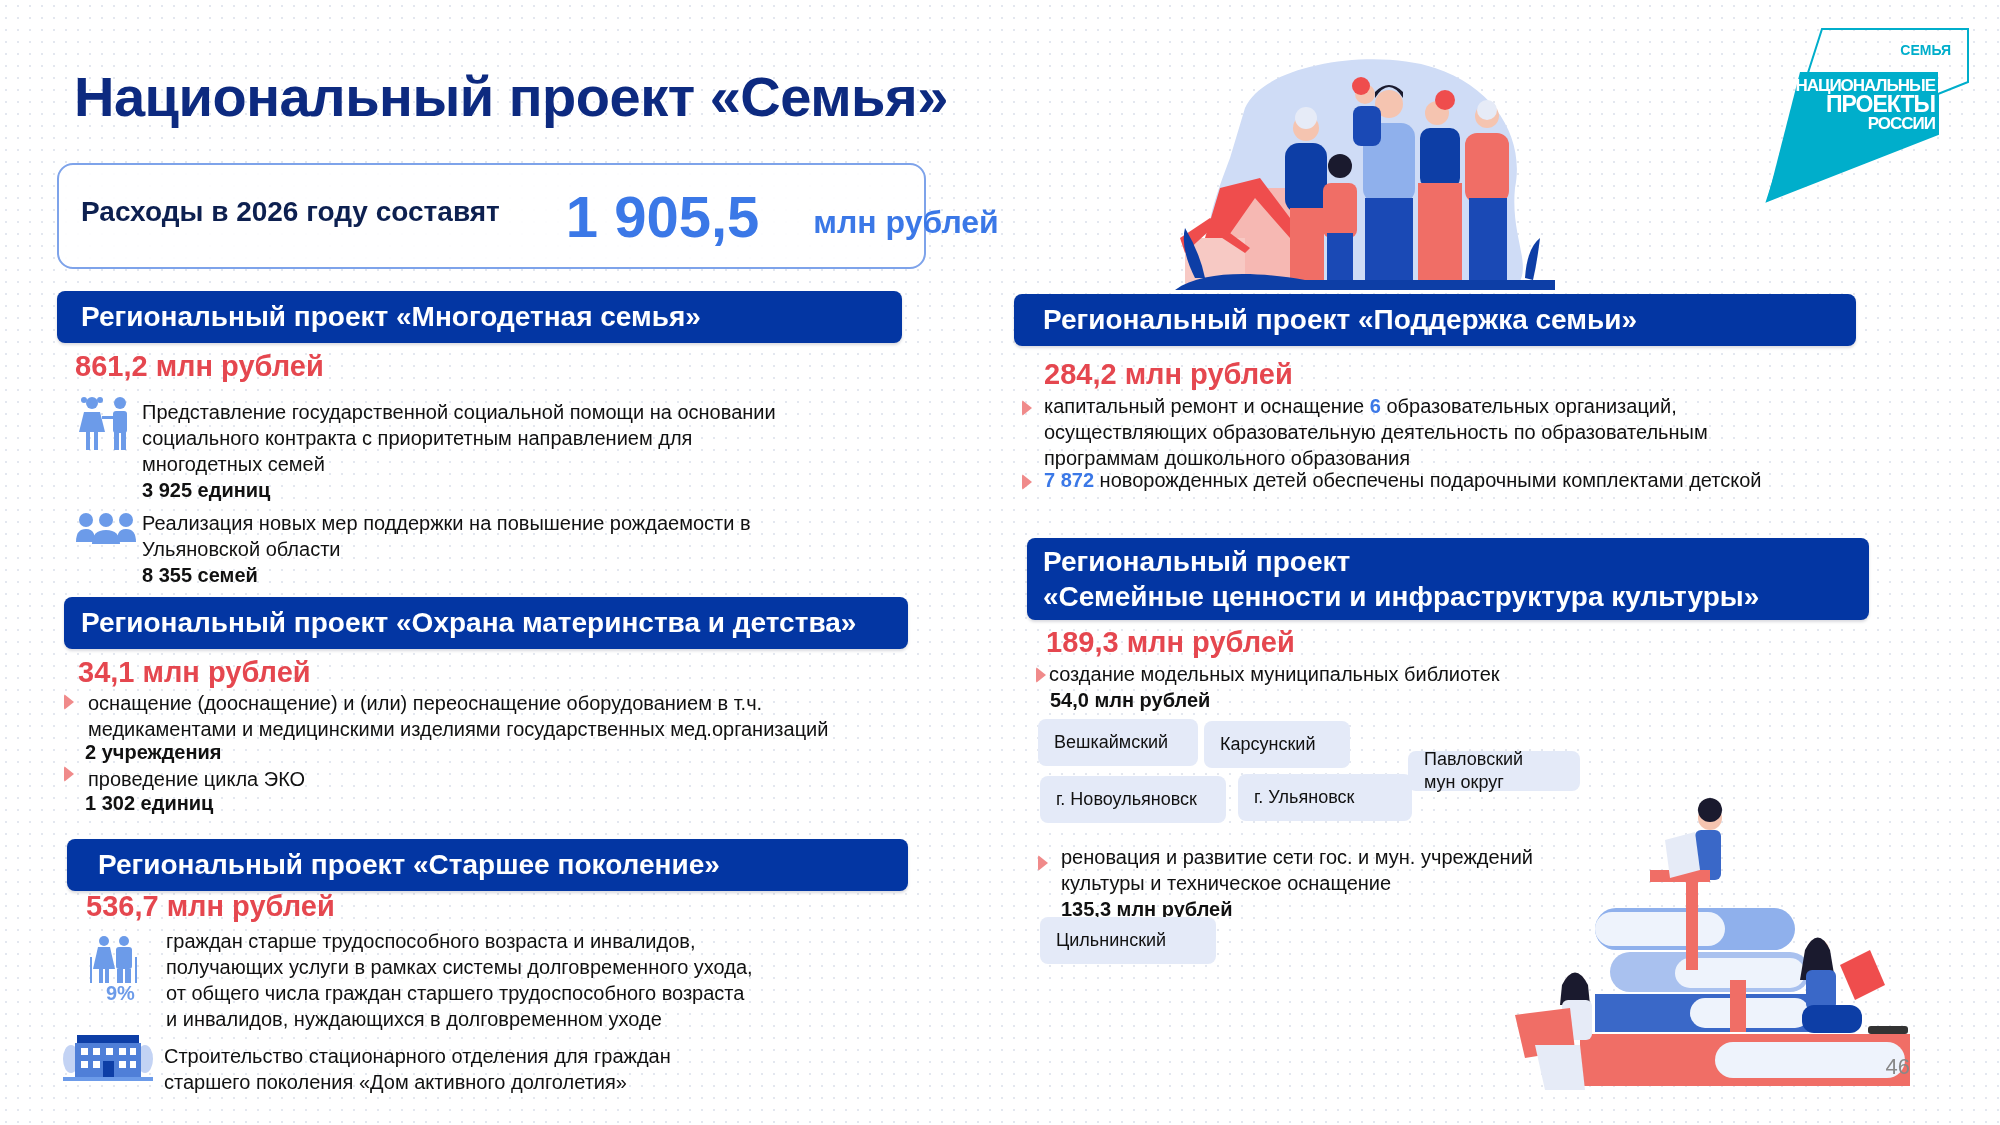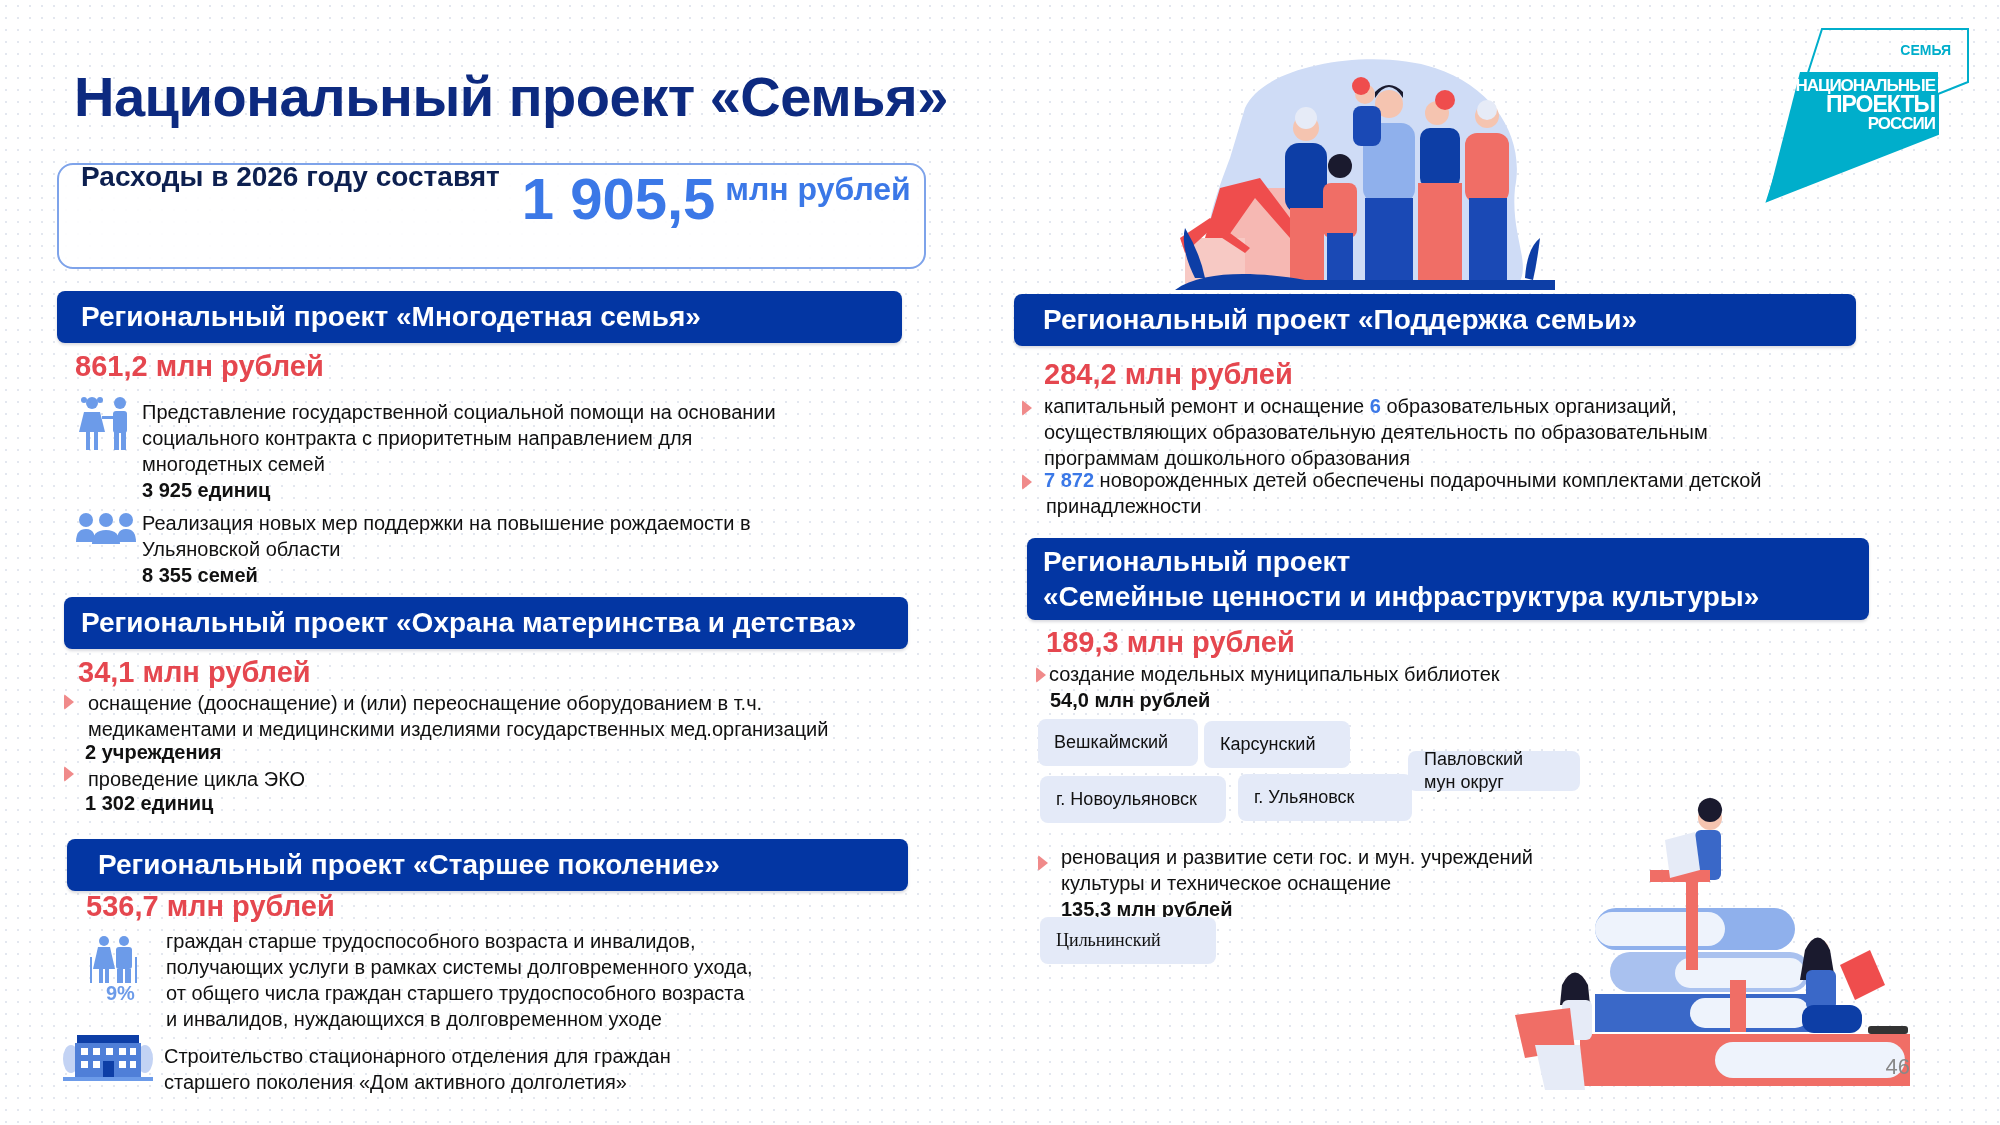--- a/index.html
+++ b/index.html
@@ -17,21 +17,21 @@
     .page-title {
       left: 74px; top: 64px;
       font-size: 56px; font-weight: bold; color: #0d2a80;
       letter-spacing: -0.5px; white-space: nowrap;
     }
 
     .total-box {
       left: 57px; top: 163px; width: 869px; height: 106px;
       border: 2px solid #7ea3ea; border-radius: 16px;
       background: rgba(255,255,255,0.9);
-      display: flex; align-items: flex-start; padding-left: 22px; white-space: nowrap;
+      display: flex; align-items: center; padding-left: 22px; white-space: nowrap; gap: 44px;
     }
     .total-box .lead { font-size: 28px; font-weight: bold; color: #0d2050; margin-right: 10px; position: relative; top: -4px; }
     .total-box .amount { font-size: 58px; font-weight: bold; color: #3b78e7; margin-right: 10px; margin-left: 12px; }
     .total-box .unit { font-size: 32px; font-weight: bold; color: #3b78e7; position: relative; top: 6px; }
 
     .proj-head {
       background: #0336a3; color: #fff; font-weight: bold; font-size: 28px;
       border-radius: 8px; padding-left: 24px; display: flex; align-items: center;
       white-space: nowrap; box-shadow: 0 2px 3px rgba(0,0,40,0.15);
     }
@@ -232,21 +232,20 @@
 <div class="abs bullet" style="left:1022px; top:400px;"></div>
 <div class="abs txt" style="left:1044px; top:393px; width:820px;">
   <div><span>капитальный ремонт и оснащение </span><span class="blue-num">6</span><span> образовательных организаций,</span></div>
   <div>осуществляющих образовательную деятельность по образовательным</div>
   <div>программам дошкольного образования</div>
 </div>
 
 <div class="abs bullet" style="left:1022px; top:474px;"></div>
 <div class="abs txt" style="left:1044px; top:467px; width:830px;">
   <div><span class="blue-num">7 872</span><span> новорожденных детей обеспечены подарочными комплектами детской</span></div>
-  <div style="padding-left:2px;">принадлежности</div>
 </div>
 
 <div class="abs proj-head two-line" style="left:1027px; top:538px; width:842px; height:82px;">
   <div>Региональный проект</div>
   <div>«Семейные ценности и инфраструктура культуры»</div>
 </div>
 <div class="abs amount-red" style="left:1046px; top:626px;">189,3 млн рублей</div>
 
 <div class="abs bullet" style="left:1036px; top:667px;"></div>
 <div class="abs txt" style="left:1049px; top:661px;">создание модельных муниципальных библиотек</div>
@@ -268,21 +267,21 @@
 <div class="abs chip" style="left:1238px; top:774px; width:174px; height:47px;">
   <span>г. Ульяновск</span>
 </div>
 
 <div class="abs bullet" style="left:1038px; top:855px;"></div>
 <div class="abs txt" style="left:1061px; top:844px; width:520px;">
   <div>реновация и развитие сети гос. и мун. учреждений</div>
   <div>культуры и техническое оснащение</div>
   <div class="bold">135,3 млн рублей</div>
 </div>
-<div class="abs chip" style="left:1040px; top:917px; width:176px; height:47px;font-family:Liberation Serif, serif;">
+<div class="abs chip" style="left:1040px; top:917px; width:176px; height:47px;">
   <span>Цильнинский</span>
 </div>
 
 <div class="abs" style="left:1490px; top:790px; width:440px; height:320px;">
   <svg width="440" height="320" viewBox="0 0 440 320">
     <rect x="105" y="118" width="200" height="42" rx="21" fill="#8fb0ec"></rect>
     <rect x="105" y="122" width="130" height="34" rx="17" fill="#eef3fc"></rect>
     <rect x="120" y="162" width="200" height="40" rx="20" fill="#a9c1ef"></rect>
     <rect x="185" y="168" width="130" height="30" rx="15" fill="#eef3fc"></rect>
     <rect x="105" y="204" width="220" height="38" fill="#3a68c8"></rect>

